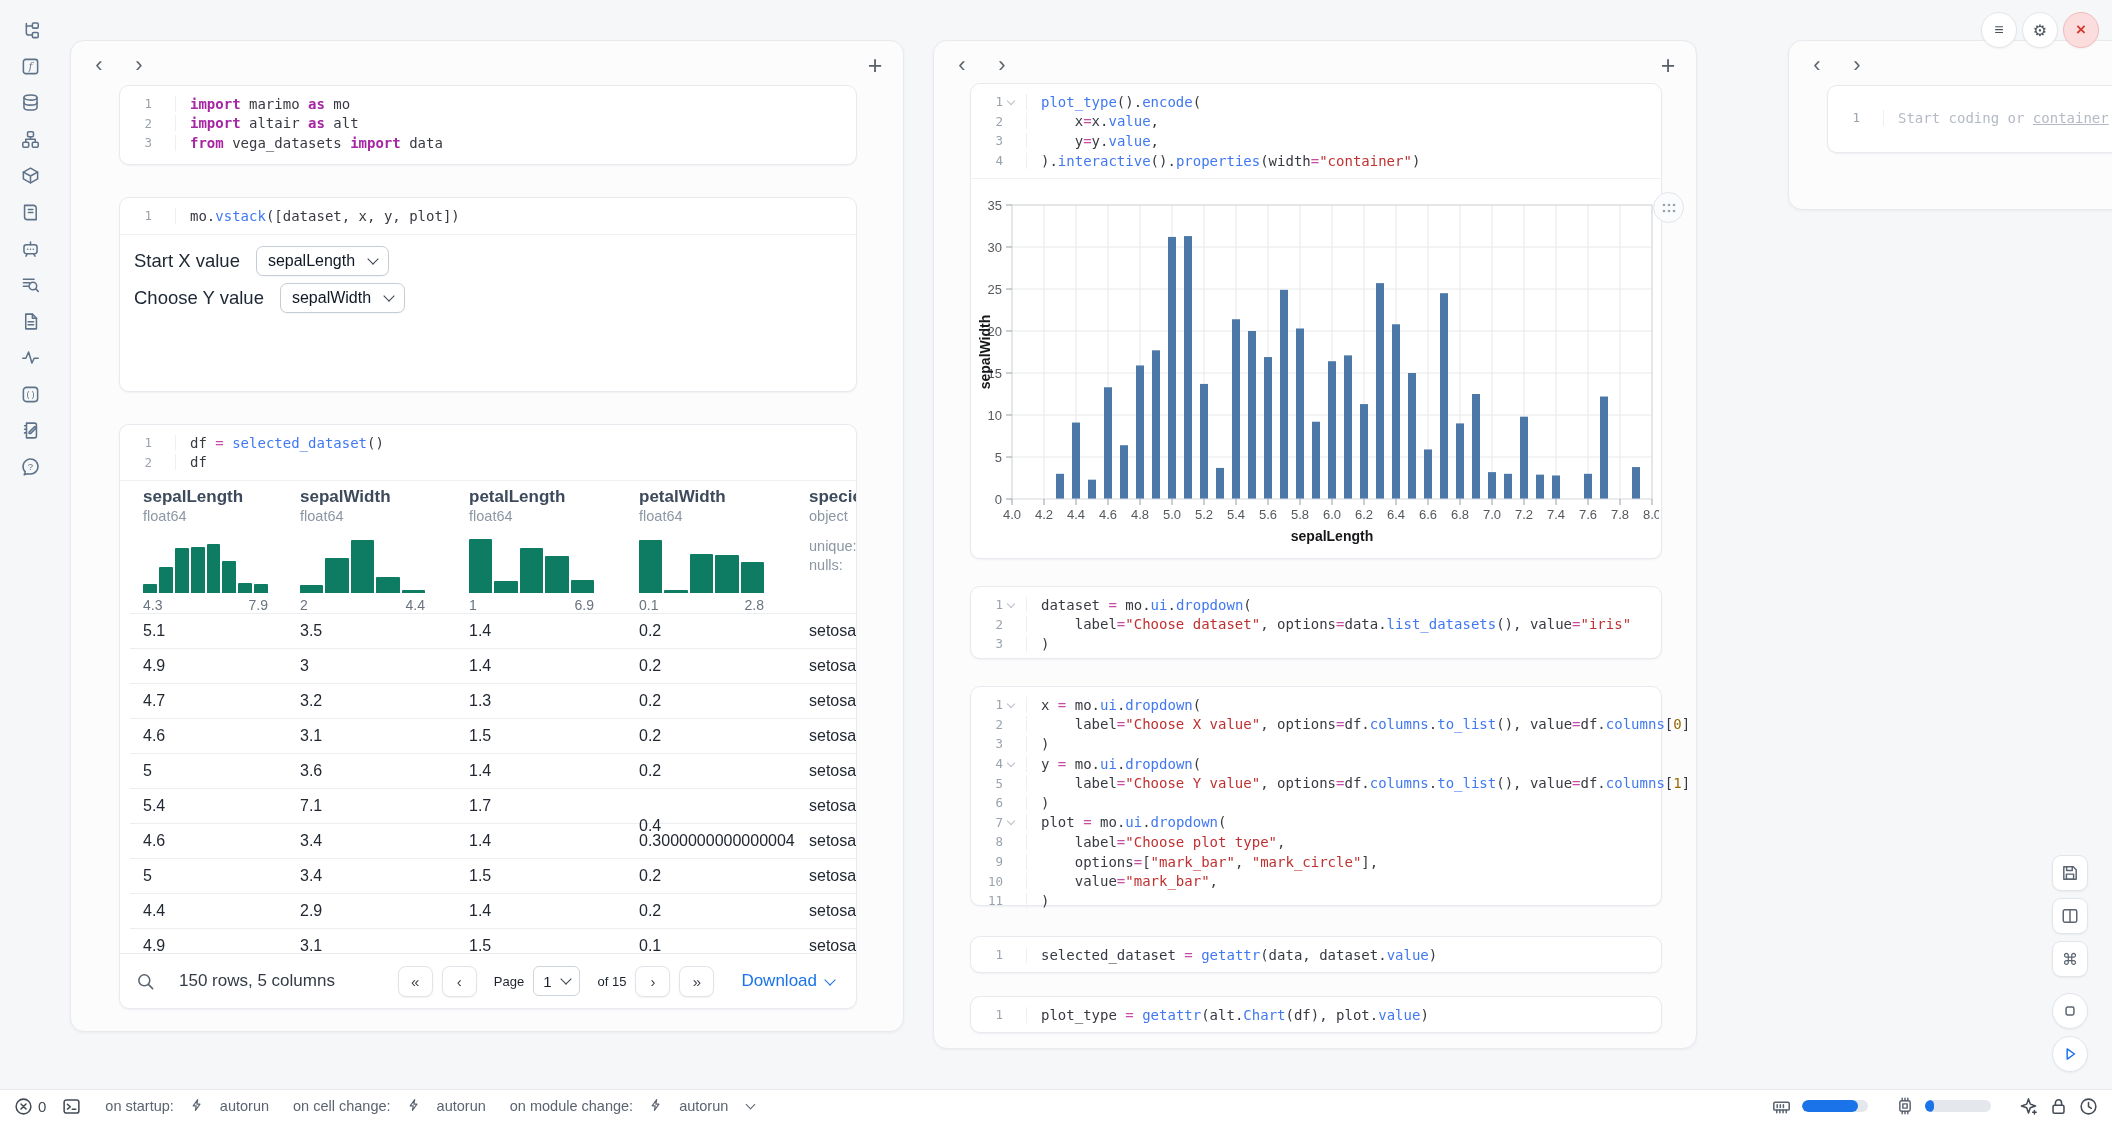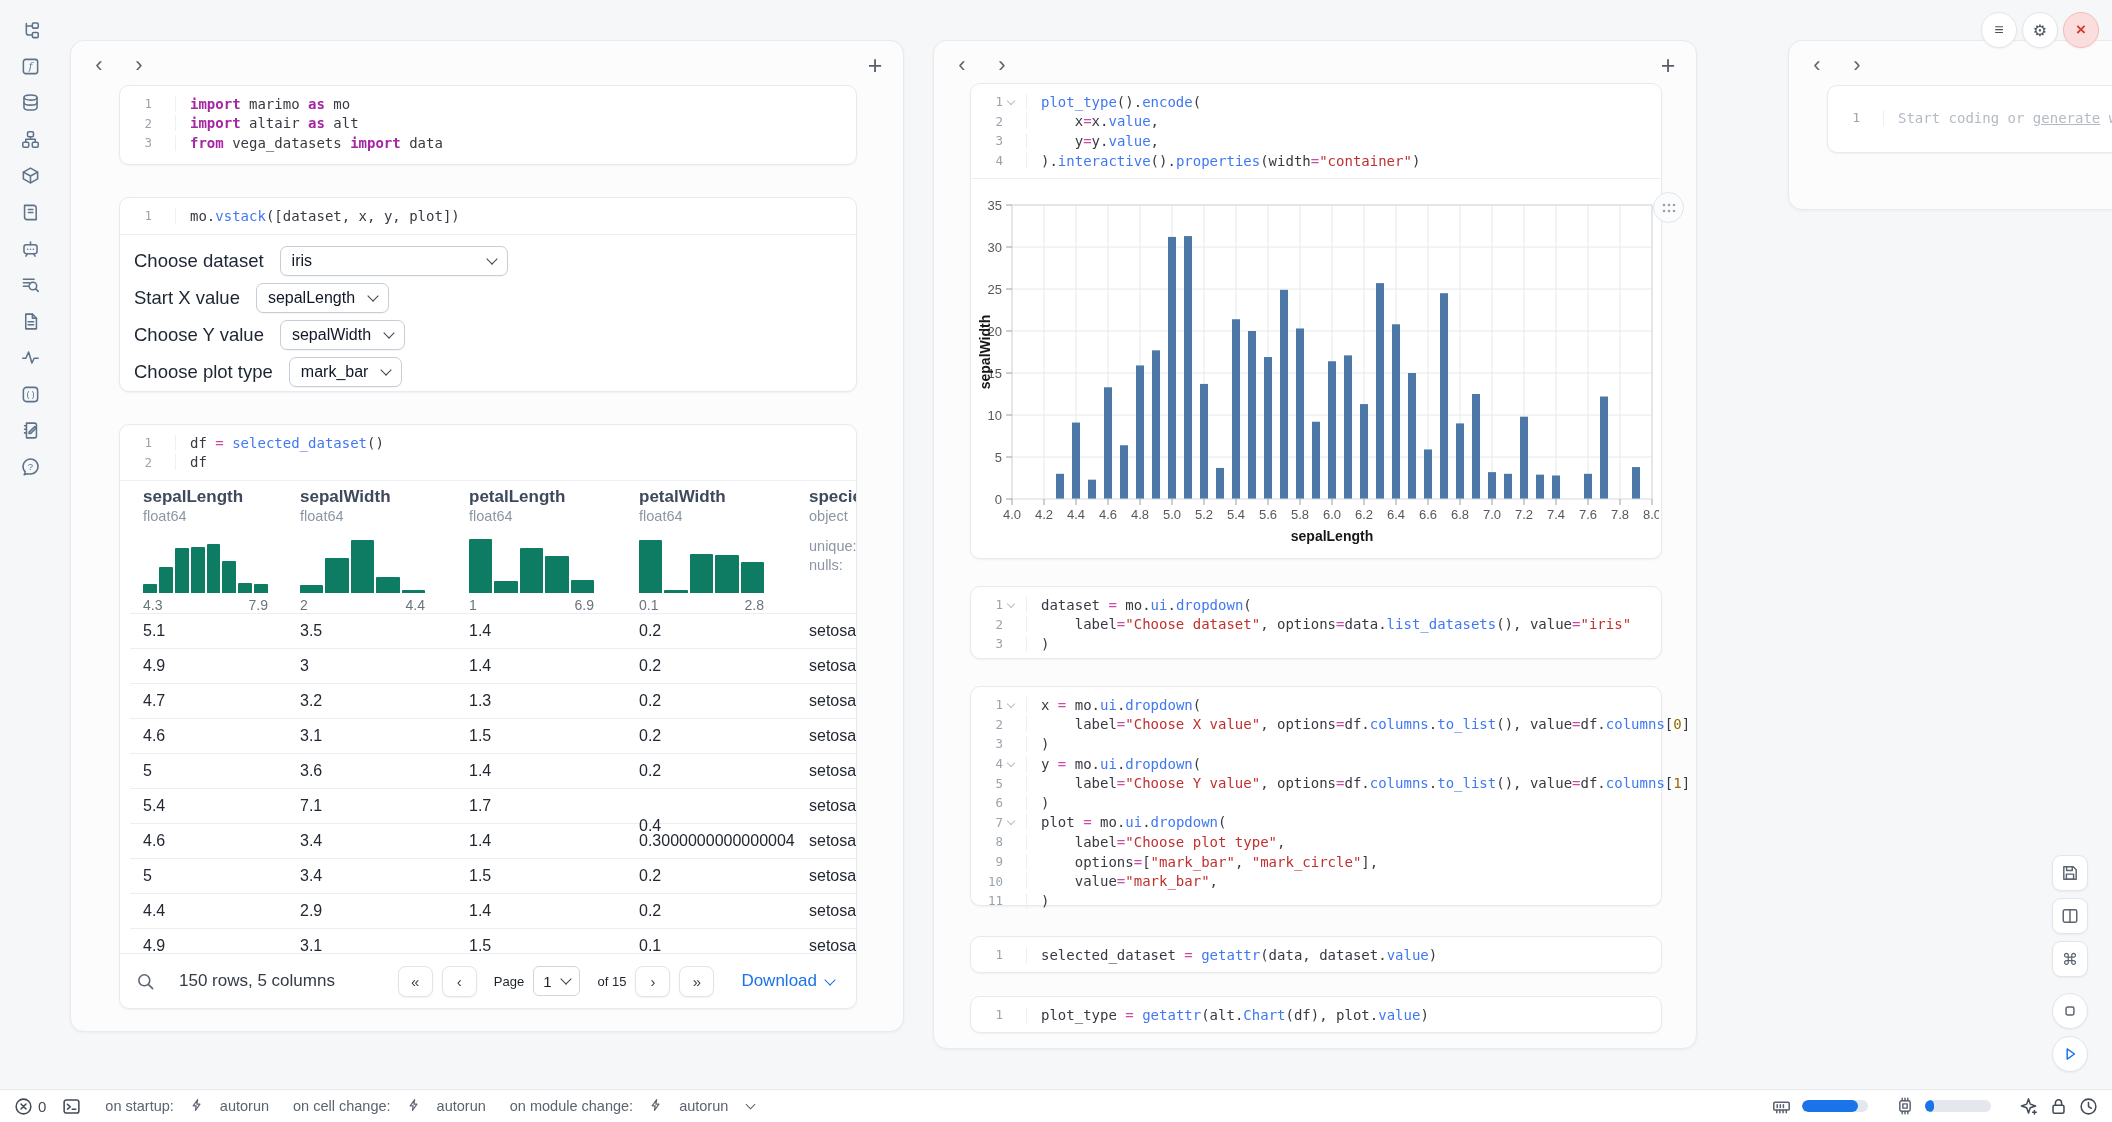--- a/index.html
+++ b/index.html
@@ -237,44 +237,30 @@
         <div class="cl"><span class="ln">3</span><span class="fold"></span><span class="lt"><span class="kw">from</span><span class="pl"> vega_datasets </span><span class="kw">import</span><span class="pl"> data</span></span></div>
       </div>
   </div>
 
   <div class="cell c-vstack">
     <div class="code with-output">
         <div class="cl"><span class="ln">1</span><span class="fold"></span><span class="lt"><span class="pl">mo.</span><span class="fn">vstack</span><span class="pl">([dataset, x, y, plot])</span></span></div>
       </div>
     <div class="outputs" id="ctrl-rows">
         <div class="orow">
-          <span class="olabel">Choose dataset</span>
-          <div class="sel wide">
-            <span>iris</span>
-            <i class="schev"></i>
-          </div>
-        </div>
-        <div class="orow">
           <span class="olabel">Start X value</span>
           <div class="sel">
             <span>sepalLength</span>
             <i class="schev"></i>
           </div>
         </div>
         <div class="orow">
           <span class="olabel">Choose Y value</span>
           <div class="sel">
             <span>sepalWidth</span>
-            <i class="schev"></i>
-          </div>
-        </div>
-        <div class="orow">
-          <span class="olabel">Choose plot type</span>
-          <div class="sel">
-            <span>mark_bar</span>
             <i class="schev"></i>
           </div>
         </div>
       </div>
   </div>
 
   <div class="cell c-df">
     <div class="code with-output">
         <div class="cl"><span class="ln">1</span><span class="fold"></span><span class="lt"><span class="pl">df </span><span class="op">=</span><span class="pl"> </span><span class="fn">selected_dataset</span><span class="pl">()</span></span></div>
         <div class="cl"><span class="ln">2</span><span class="fold"></span><span class="lt"><span class="pl">df</span></span></div>
@@ -628,21 +614,21 @@
   </div>
 </section>
 
 <section class="card card-right">
   <div class="col-nav">
     <button class="nav-chev n1">‹</button>
     <button class="nav-chev n2">›</button>
   </div>
   <div class="cell">
     <div class="code">
-        <div class="cl"><span class="ln">1</span><span class="fold"></span><span class="lt"><span class="ph">Start coding or </span><span class="phu">generate</span><span class="ph"> with </span></span></div>
+        <div class="cl"><span class="ln">1</span><span class="fold"></span><span class="lt"><span class="ph">Start coding or </span><span class="phu">container</span><span class="ph"> with </span></span></div>
       </div>
   </div>
 </section>
 
 <button class="dots-float">
   <svg width="14" height="10" viewBox="0 0 14 10">
     <g fill="currentColor">
         <circle cx="2" cy="2" r="1.3"></circle>
         <circle cx="7" cy="2" r="1.3"></circle>
         <circle cx="12" cy="2" r="1.3"></circle>

